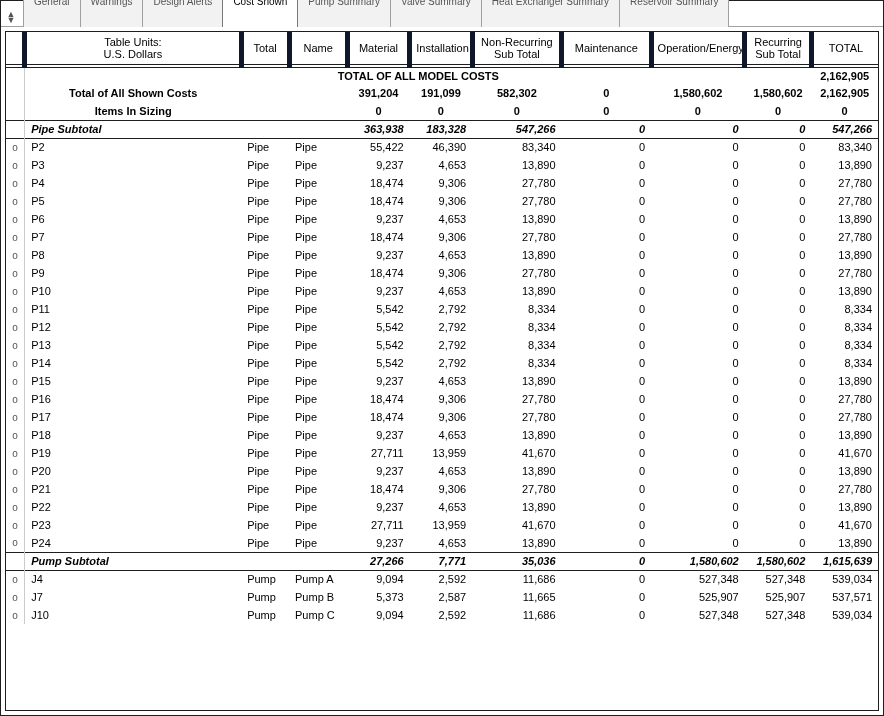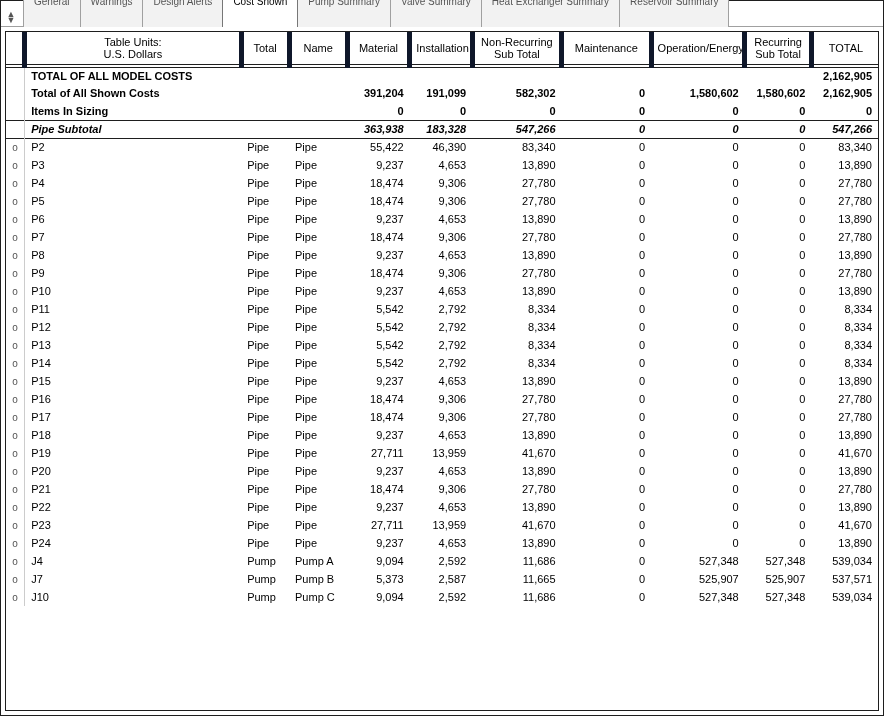--- a/index.html
+++ b/index.html
@@ -25,21 +25,21 @@
   col.numw2{width:90px;}
   col.rsub{width:64px;}
   col.tot{width:64px;}
   .mark{text-align:center;color:#555;font-size:10px;border-right:1px solid #ccc;}
   td{padding:2px 6px;height:18px;box-sizing:border-box;}
   td.name{text-align:left;}
   td.txt{text-align:left;}
   td.num{text-align:right;}
   tr.sub{border-top:1px solid #1e1e1e;border-bottom:1px solid #1e1e1e;}
   tr.sub td{font-weight:bold;font-style:italic;}
-  tr.topbold td{font-weight:bold;}
+  tr.topbold td{font-weight:bold;text-align:center;}
   tr.topbold{}
 </style>
 </head>
 <body>
 
 <div class="pane">
   <div class="tabbar">
     <div class="collapse">
       <span class="chev">▲</span>
       <span class="chev">▼</span>
@@ -426,20 +426,33 @@
             <td class="txt">Pipe</td>
             <td class="txt">Pipe</td>
             <td class="num">9,237</td>
             <td class="num">4,653</td>
             <td class="num">13,890</td>
             <td class="num">0</td>
             <td class="num">0</td>
             <td class="num">0</td>
             <td class="num">13,890</td>
           </tr>
+          <tr class="sub ">
+            <td class="mark"></td>
+            <td class="name">Pump Subtotal</td>
+            <td class="txt"></td>
+            <td class="txt"></td>
+            <td class="num">27,266</td>
+            <td class="num">7,771</td>
+            <td class="num">35,036</td>
+            <td class="num">0</td>
+            <td class="num">1,580,602</td>
+            <td class="num">1,580,602</td>
+            <td class="num">1,615,639</td>
+          </tr>
           <tr>
             <td class="mark">o</td>
             <td class="name">J4</td>
             <td class="txt">Pump</td>
             <td class="txt">Pump A</td>
             <td class="num">9,094</td>
             <td class="num">2,592</td>
             <td class="num">11,686</td>
             <td class="num">0</td>
             <td class="num">527,348</td>

